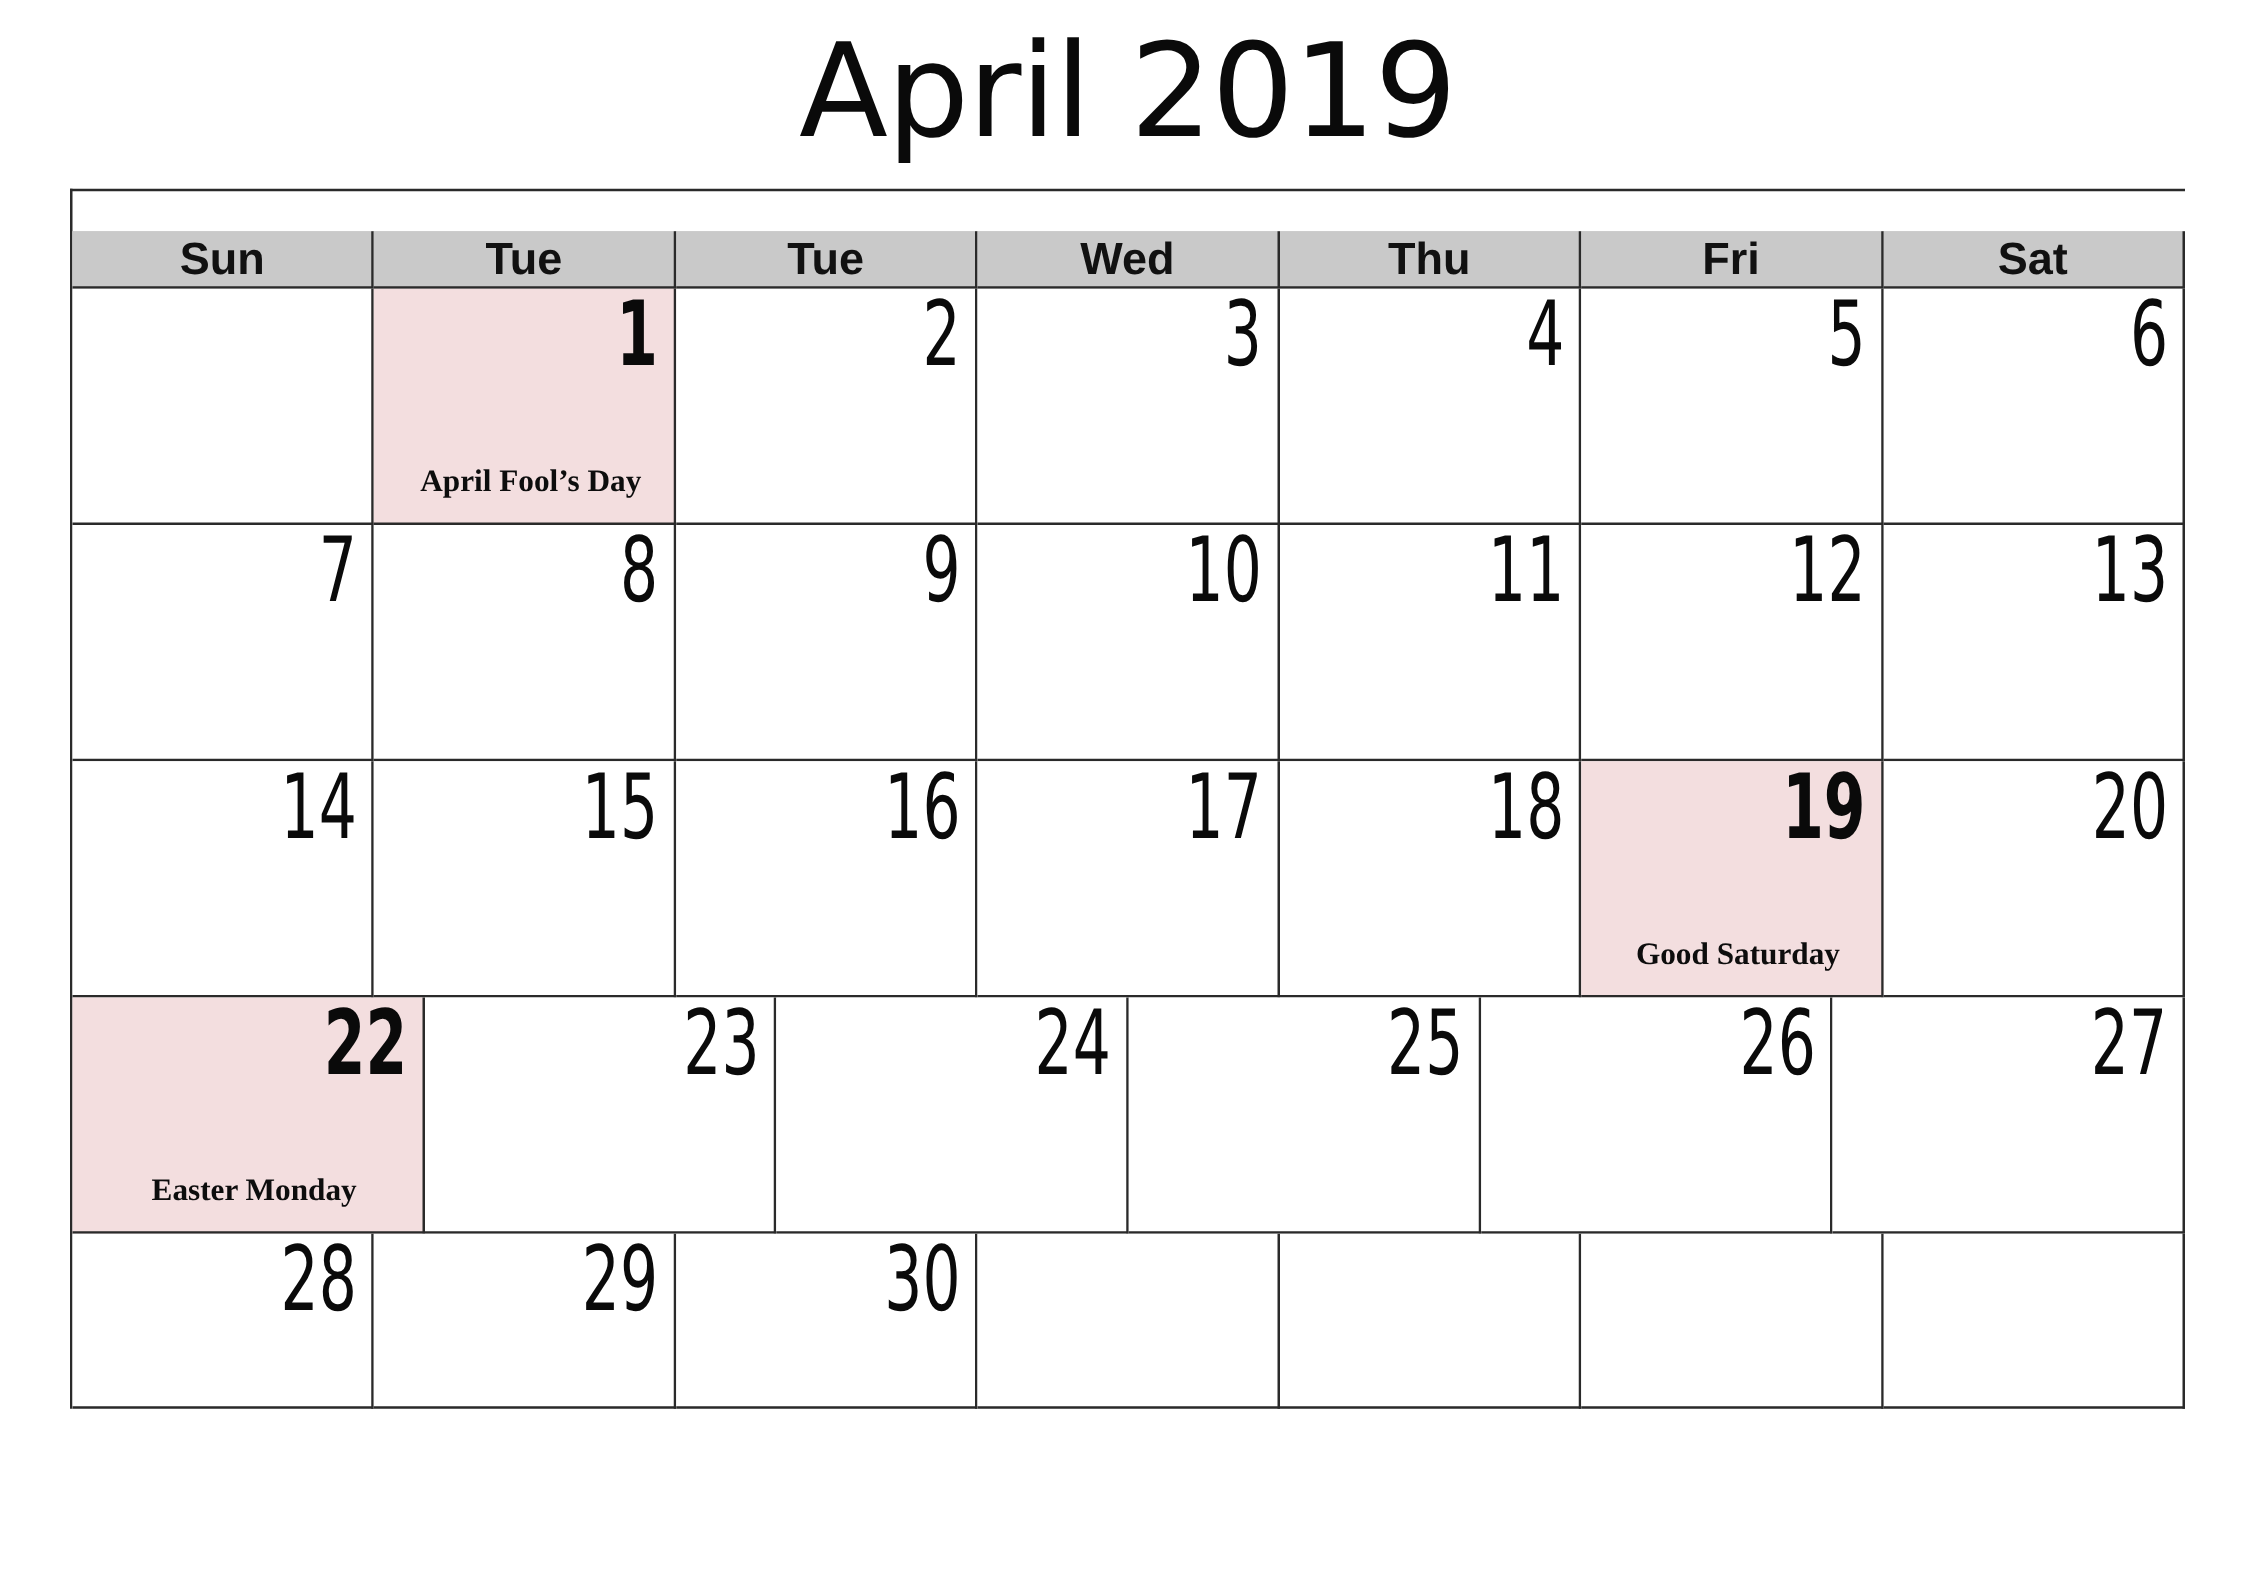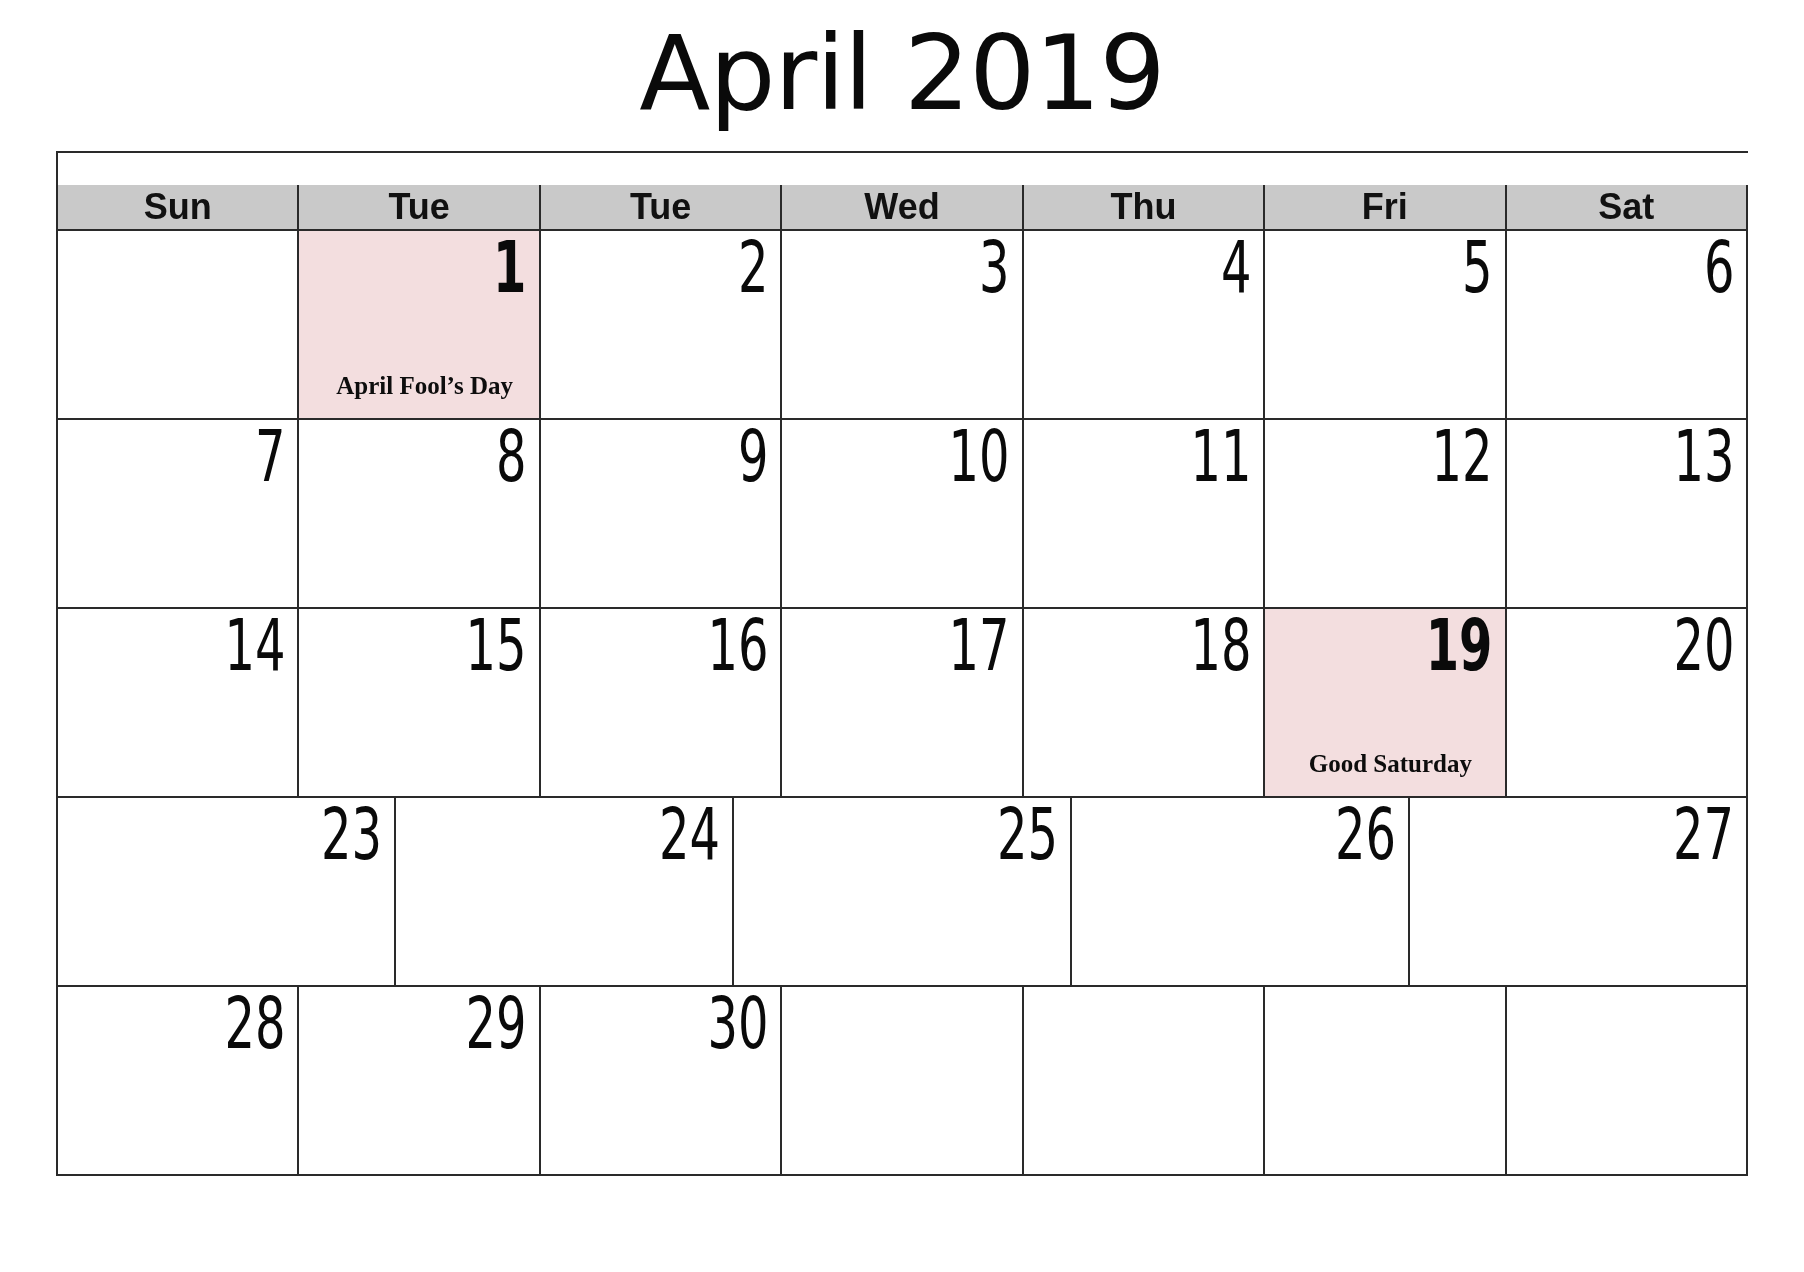--- a/index.html
+++ b/index.html
@@ -123,21 +123,21 @@
     text-align: center;
     font-family: "Liberation Serif", "DejaVu Serif", serif;
     font-weight: bold;
     font-size: 25px;
     line-height: 28px;
     color: #0d0d0d;
     white-space: nowrap;
   }
 
   
-  .cal-week:last-child .cal-cell { height: 189px; }
+  .cal-week:last-child .cal-cell { height: 140px; }
 </style>
 </head>
 <body>
 
 <div class="page">
 
   <div class="cal-title">April 2019</div>
 
   <div class="cal-grid">
 
@@ -217,20 +217,24 @@
           </div>
           <div class="cal-cell is-holiday">
             <div class="cal-daynum">19</div>
             <div class="cal-note">Good Saturday</div>
           </div>
           <div class="cal-cell">
             <div class="cal-daynum">20</div>
           </div>
         </div>
         <div class="cal-week">
+          <div class="cal-cell is-holiday">
+            <div class="cal-daynum">22</div>
+            <div class="cal-note">Easter Monday</div>
+          </div>
           <div class="cal-cell">
             <div class="cal-daynum">23</div>
           </div>
           <div class="cal-cell">
             <div class="cal-daynum">24</div>
           </div>
           <div class="cal-cell">
             <div class="cal-daynum">25</div>
           </div>
           <div class="cal-cell">

